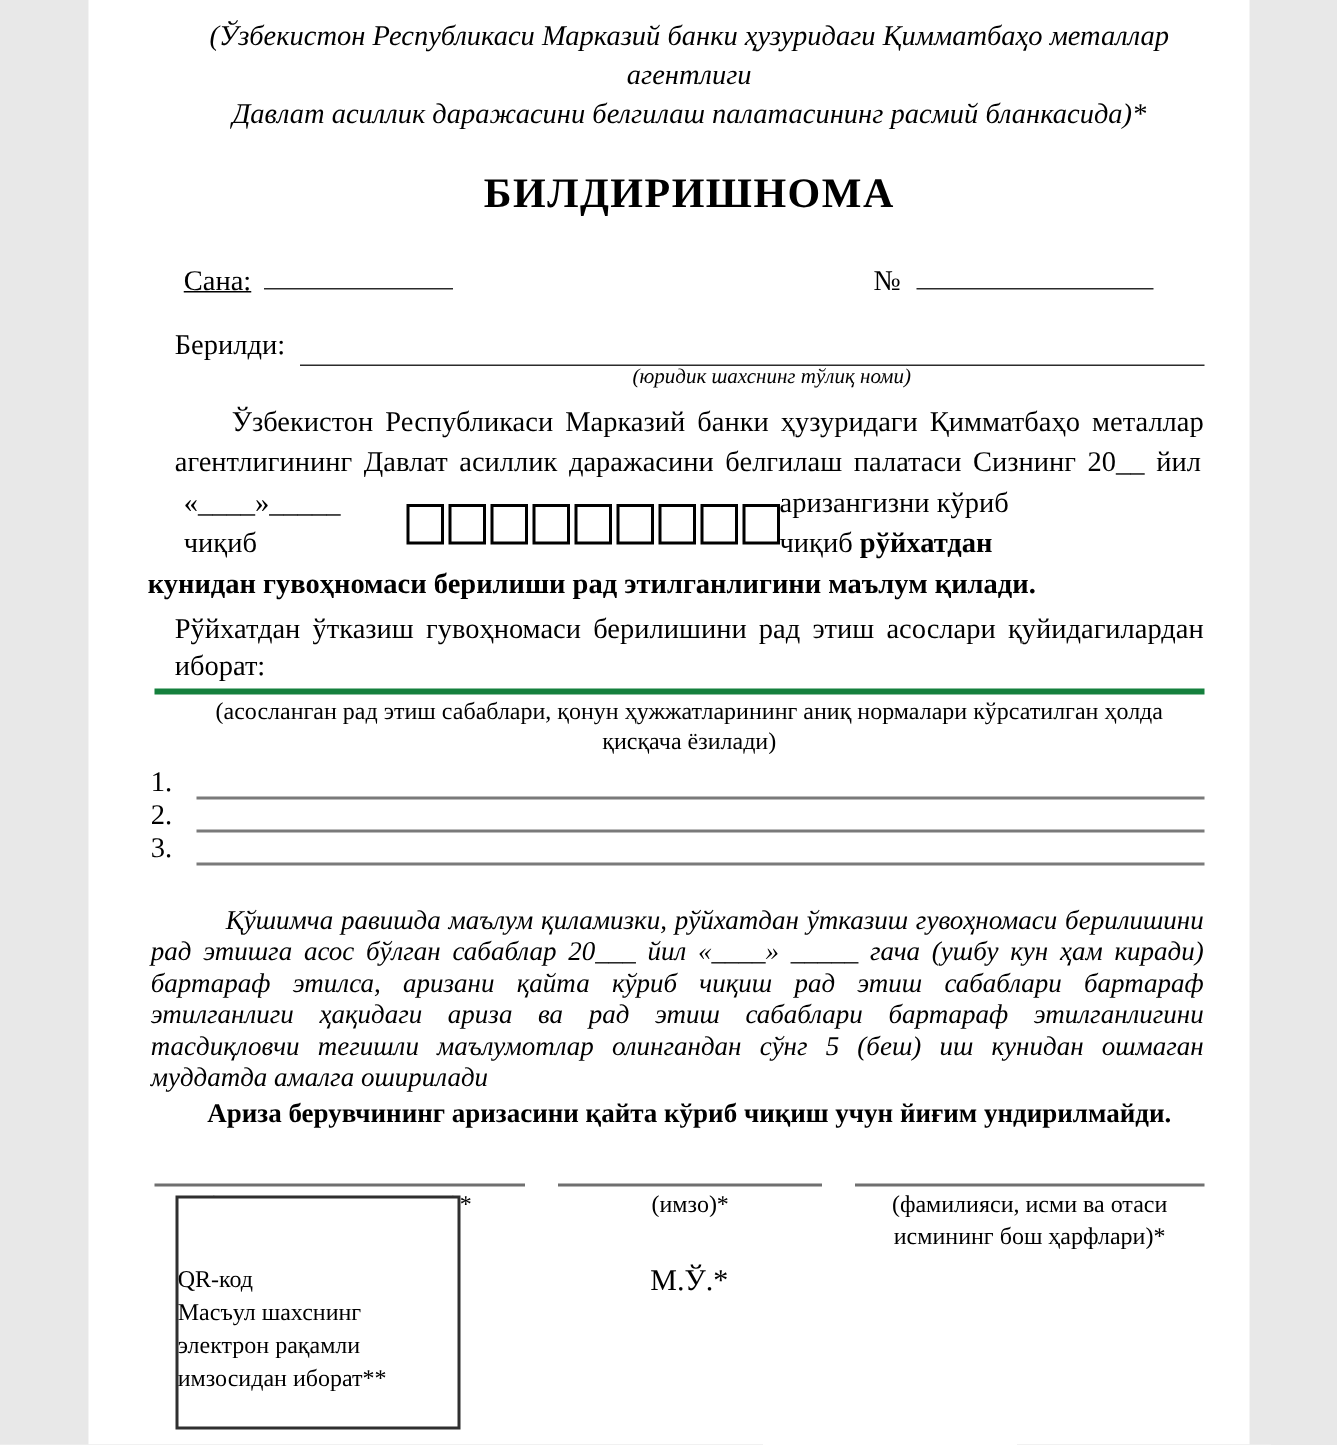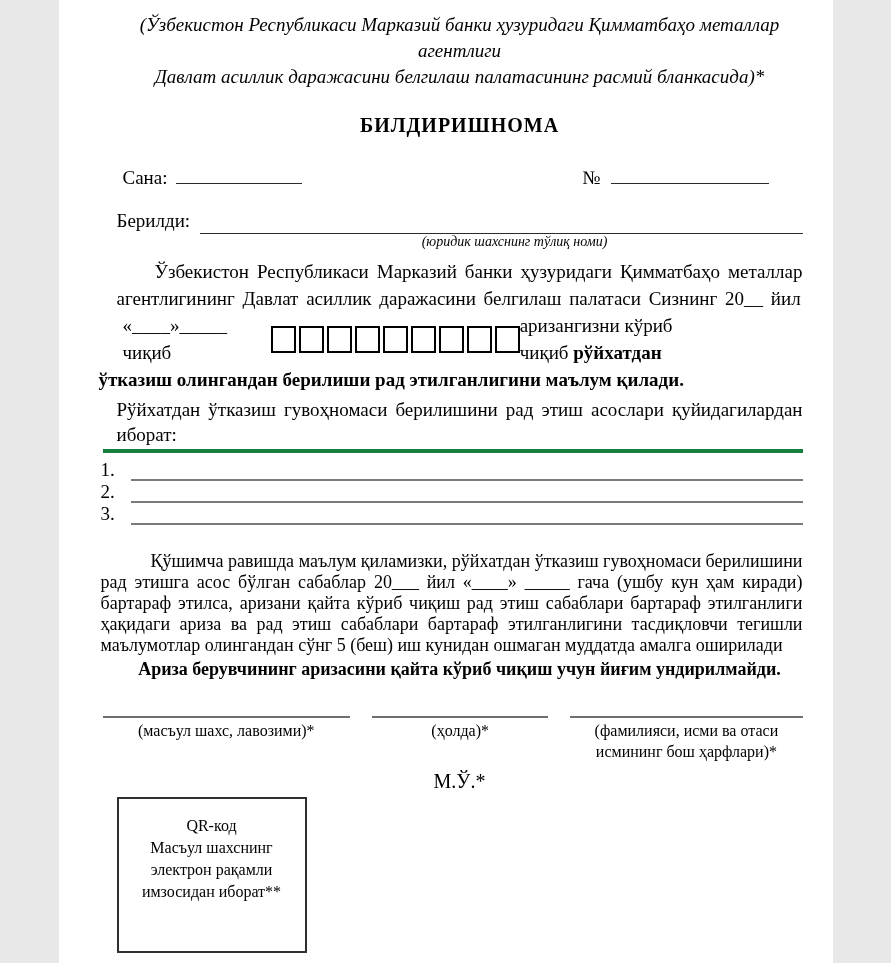--- a/index.html
+++ b/index.html
@@ -17,33 +17,33 @@
   
   .header-note {
     text-align: center;
     font-style: italic;
     font-size: 19px;
     line-height: 26px;
   }
   .doc-title {
     text-align: center;
     font-weight: bold;
-    font-size: 20px;
+    font-size: 28px;
     letter-spacing: 1px;
     margin-top: 24px;
   }
   
   .date-row {
     display: flex;
     justify-content: space-between;
     margin-top: 28px;
     font-size: 19px;
     line-height: 26px;
   }
-  .date-left { margin-left: 6px; }
+  .date-left { margin-left: 6px; text-decoration: underline; }
   .num-right { margin-right: 34px; }
   .blank {
     display: inline-block;
     border-bottom: 1px solid #2b2b2b;
     vertical-align: baseline;
     height: 18px;
   }
   .blank-date { width: 126px; margin-left: 8px; }
   .blank-num  { width: 158px; margin-left: 10px; }
   
@@ -127,20 +127,21 @@
     margin-left: 8px;
   }
   
   .additional {
     margin-top: 26px;
     margin-left: -16px;
     font-size: 18px;
     line-height: 21px;
     text-align: justify;
     text-indent: 50px;
+    font-style: italic;
   }
   .fee-note {
     text-align: center;
     font-weight: bold;
     font-size: 18px;
     line-height: 22px;
     margin-top: 2px;
   }
   
   .sig-row {
@@ -169,22 +170,22 @@
   }
   
   .qr-box {
     position: absolute;
     left: 58px; top: 797px;
     width: 190px; height: 156px;
     border: 2px solid #2f2f2f;
     box-sizing: border-box;
     display: flex;
     flex-direction: column;
-    align-items: center;
-    padding-top: 16px;
+    align-items: flex-start;
+    padding-top: 44px;
     font-size: 16px;
     line-height: 22px;
     text-align: center;
     background: #fff;
   }
 </style>
 </head>
 <body>
 
 <div class="page">
@@ -222,27 +223,28 @@
           <span class="code-box"></span>
           <span class="code-box"></span>
           <span class="code-box"></span>
           <span class="code-box"></span>
           <span class="code-box"></span>
           <span class="code-box"></span>
           <span class="code-box"></span>
         </span>
       <span><span>аризангизни кўриб чиқиб</span>&nbsp;<b>рўйхатдан</b></span>
     </div>
-    <div class="p1-line4">ўтказиш олингандан берилиши рад этилганлигини маълум қилади.</div>
+    <div class="p1-line4">кунидан гувоҳномаси берилиши рад этилганлигини маълум қилади.</div>
   </div>
 
   <div class="reasons-line1">Рўйхатдан ўтказиш гувоҳномаси берилишини рад этиш асослари қуйидагилардан</div>
   <div class="reasons-line2">
     <span>иборат:</span>
   </div>
+  <div class="reasons-caption">(асосланган рад этиш сабаблари, қонун ҳужжатларининг аниқ нормалари кўрсатилган ҳолда қисқача ёзилади)</div>
 
   <div class="blank-list">
     <div class="blank-item">
       <span class="num">1.</span>
       <span class="fill"></span>
     </div>
     <div class="blank-item">
       <span class="num">2.</span>
       <span class="fill"></span>
     </div>
@@ -255,21 +257,21 @@
   <div class="additional">Қўшимча равишда маълум қиламизки, рўйхатдан ўтказиш гувоҳномаси берилишини рад этишга асос бўлган сабаблар 20___ йил «____» _____ гача (ушбу кун ҳам киради) бартараф этилса, аризани қайта кўриб чиқиш рад этиш сабаблари бартараф этилганлиги ҳақидаги ариза ва рад этиш сабаблари бартараф этилганлигини тасдиқловчи тегишли маълумотлар олингандан сўнг 5 (беш) иш кунидан ошмаган муддатда амалга оширилади</div>
   <div class="fee-note">Ариза берувчининг аризасини қайта кўриб чиқиш учун йиғим ундирилмайди.</div>
 
   <div class="sig-row">
     <div class="sig-col sig-col1">
       <div class="sig-line"></div>
       <div class="sig-caption">(масъул шахс, лавозими)*</div>
     </div>
     <div class="sig-col sig-col2">
       <div class="sig-line"></div>
-      <div class="sig-caption">(ҳолда)*</div>
+      <div class="sig-caption">(имзо)*</div>
     </div>
     <div class="sig-col sig-col3">
       <div class="sig-line"></div>
       <div class="sig-caption">(фамилияси, исми ва отаси исмининг бош ҳарфлари)*</div>
     </div>
   </div>
 
   <div class="seal">М.Ў.*</div>
 
   <div class="qr-box">

